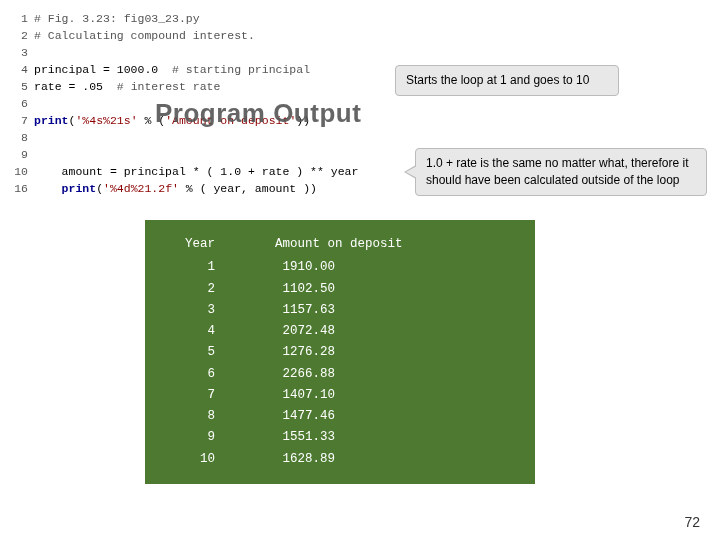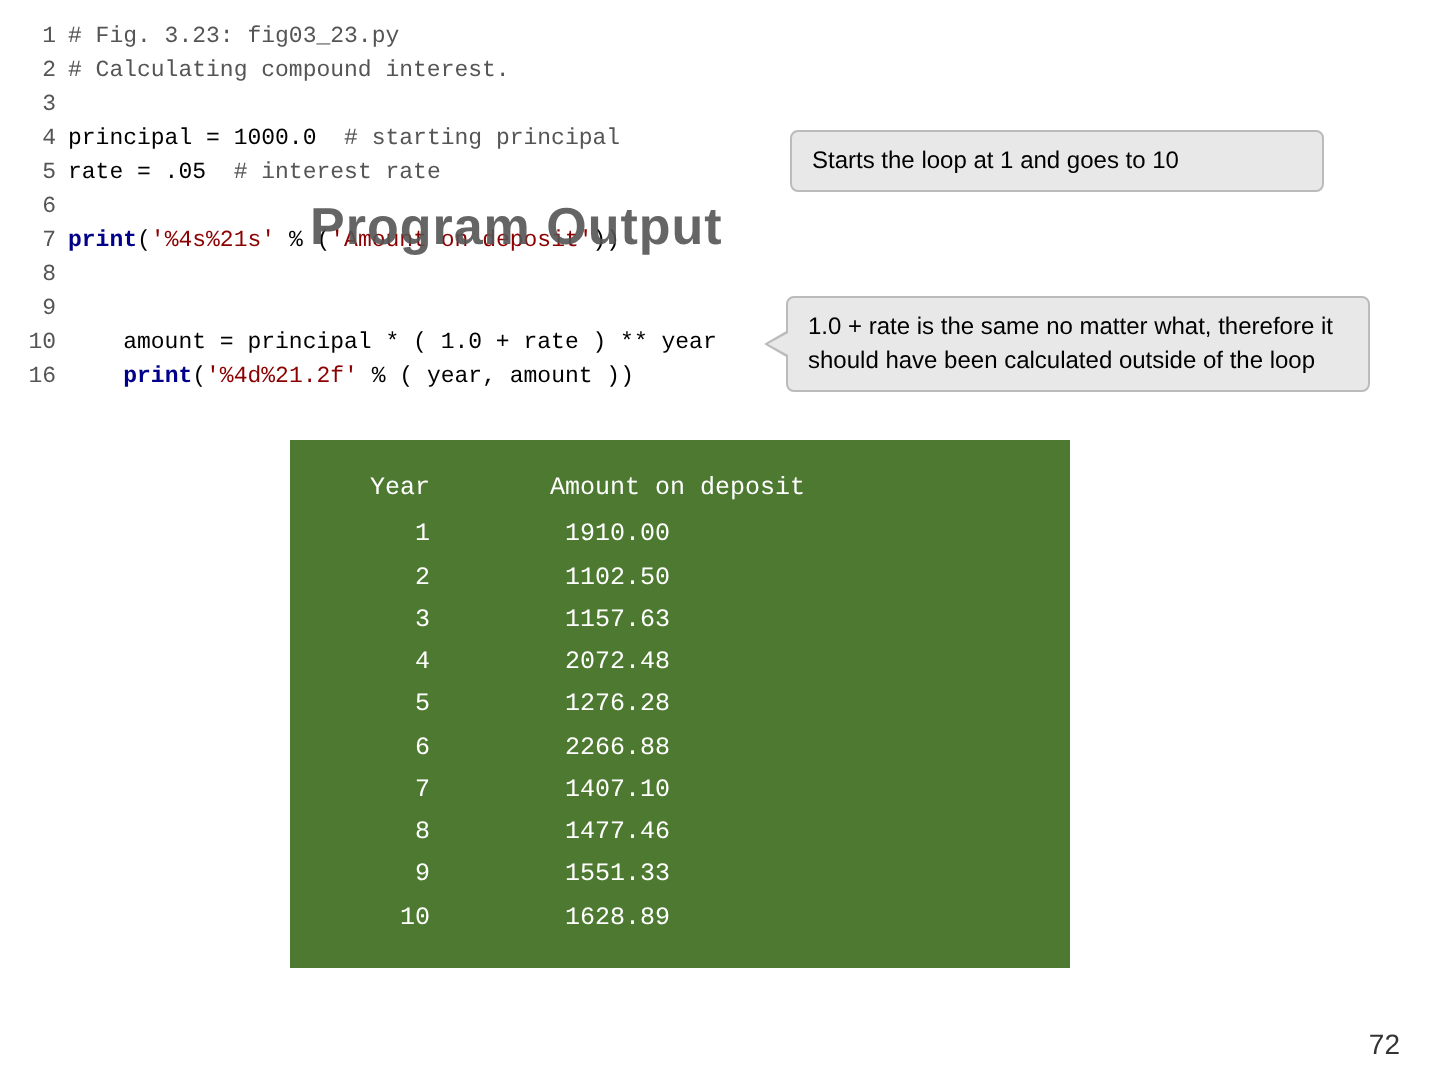--- a/index.html
+++ b/index.html
@@ -65,21 +65,21 @@
       border-radius: 4px;
       padding: 6px 10px;
       font-size: 12px;
       color: #000;
       line-height: 1.4;
     }
 
     .callout-top {
       top: 65px;
       left: 395px;
-      width: 267px;
+      width: 224px;
     }
 
     .callout-bottom {
       top: 130px;
       left: 395px;
       width: 275px;
     }
 
     
     .arrow-left {
@@ -210,21 +210,21 @@
     <div class="code-line">
       <span class="line-num">16</span>
       <span class="code-text">    <span class="kw">print</span>(<span class="str">'%4d%21.2f'</span> % ( year, amount ))</span>
     </div>
   </div>
 
   <div class="callout-box callout-top">
     <span>Starts the loop at 1 and goes to 10</span>
   </div>
 
-  <div class="callout-box callout-bottom" style="position:absolute; top:148px; left:393px; width:292px;">
+  <div class="callout-box callout-bottom" style="position:absolute; top:148px; left:415px; width:292px;">
     <div class="arrow-left"></div>
     <span>1.0 + rate is the same no matter what, therefore it should have been calculated outside of the loop</span>
   </div>
 
   <div class="prog-output-label">
     <span>Program Output</span>
   </div>
 
   <div class="output-box">
     <div class="output-header">

